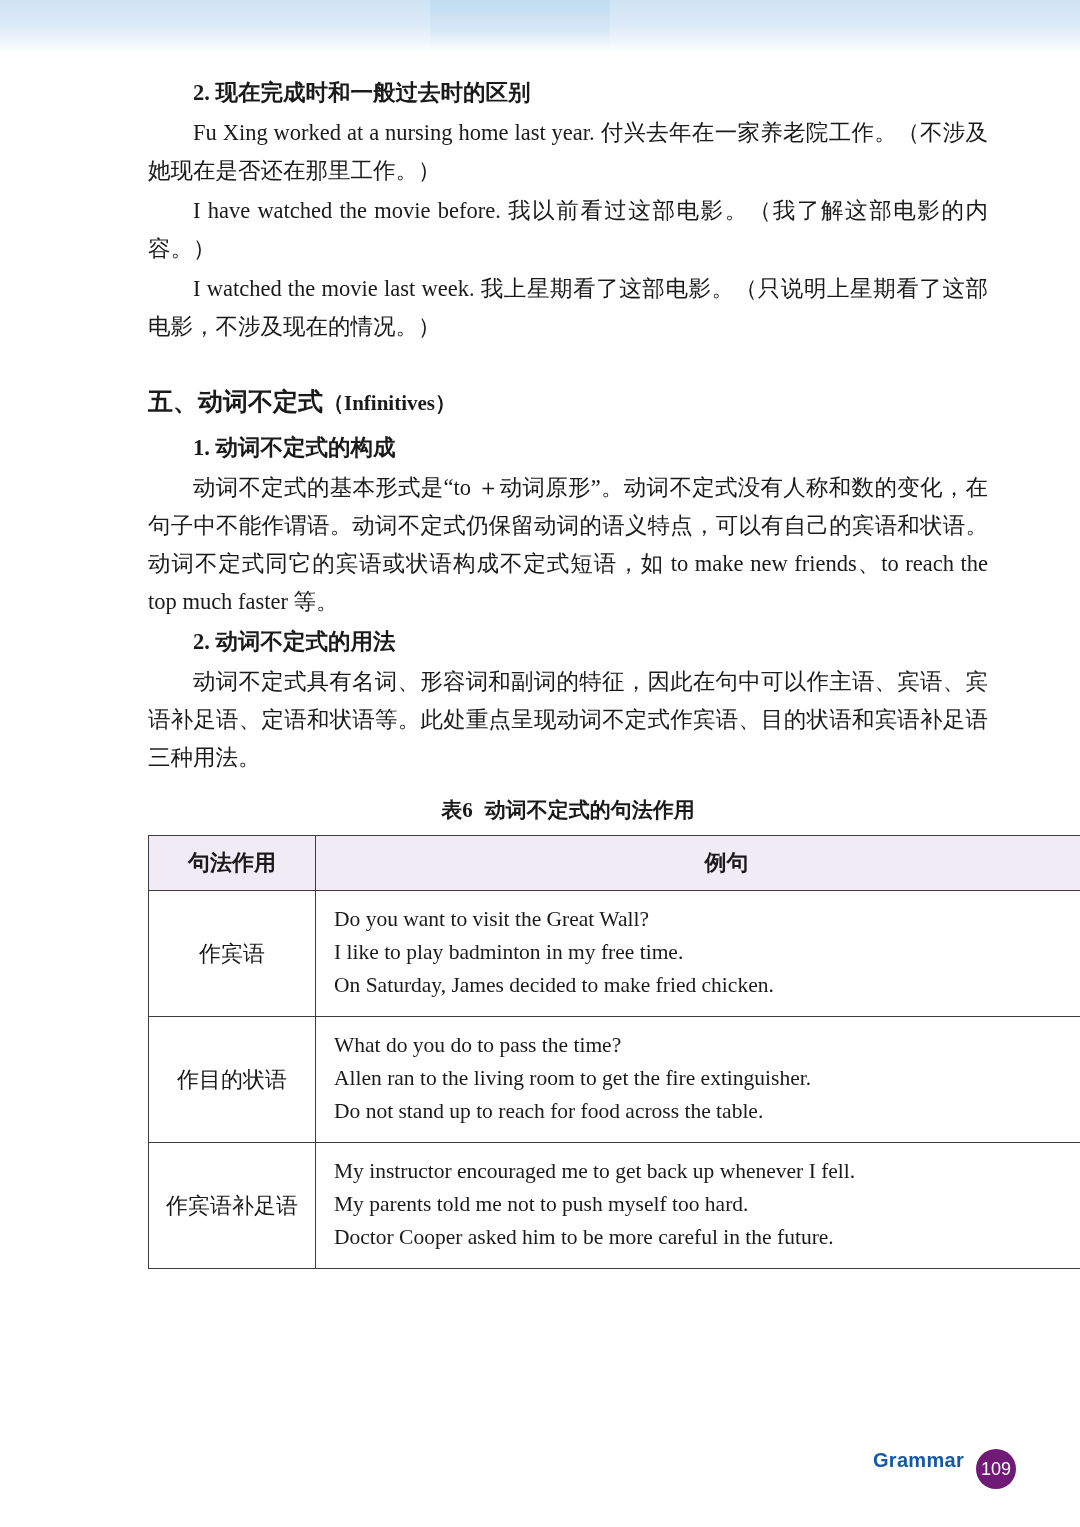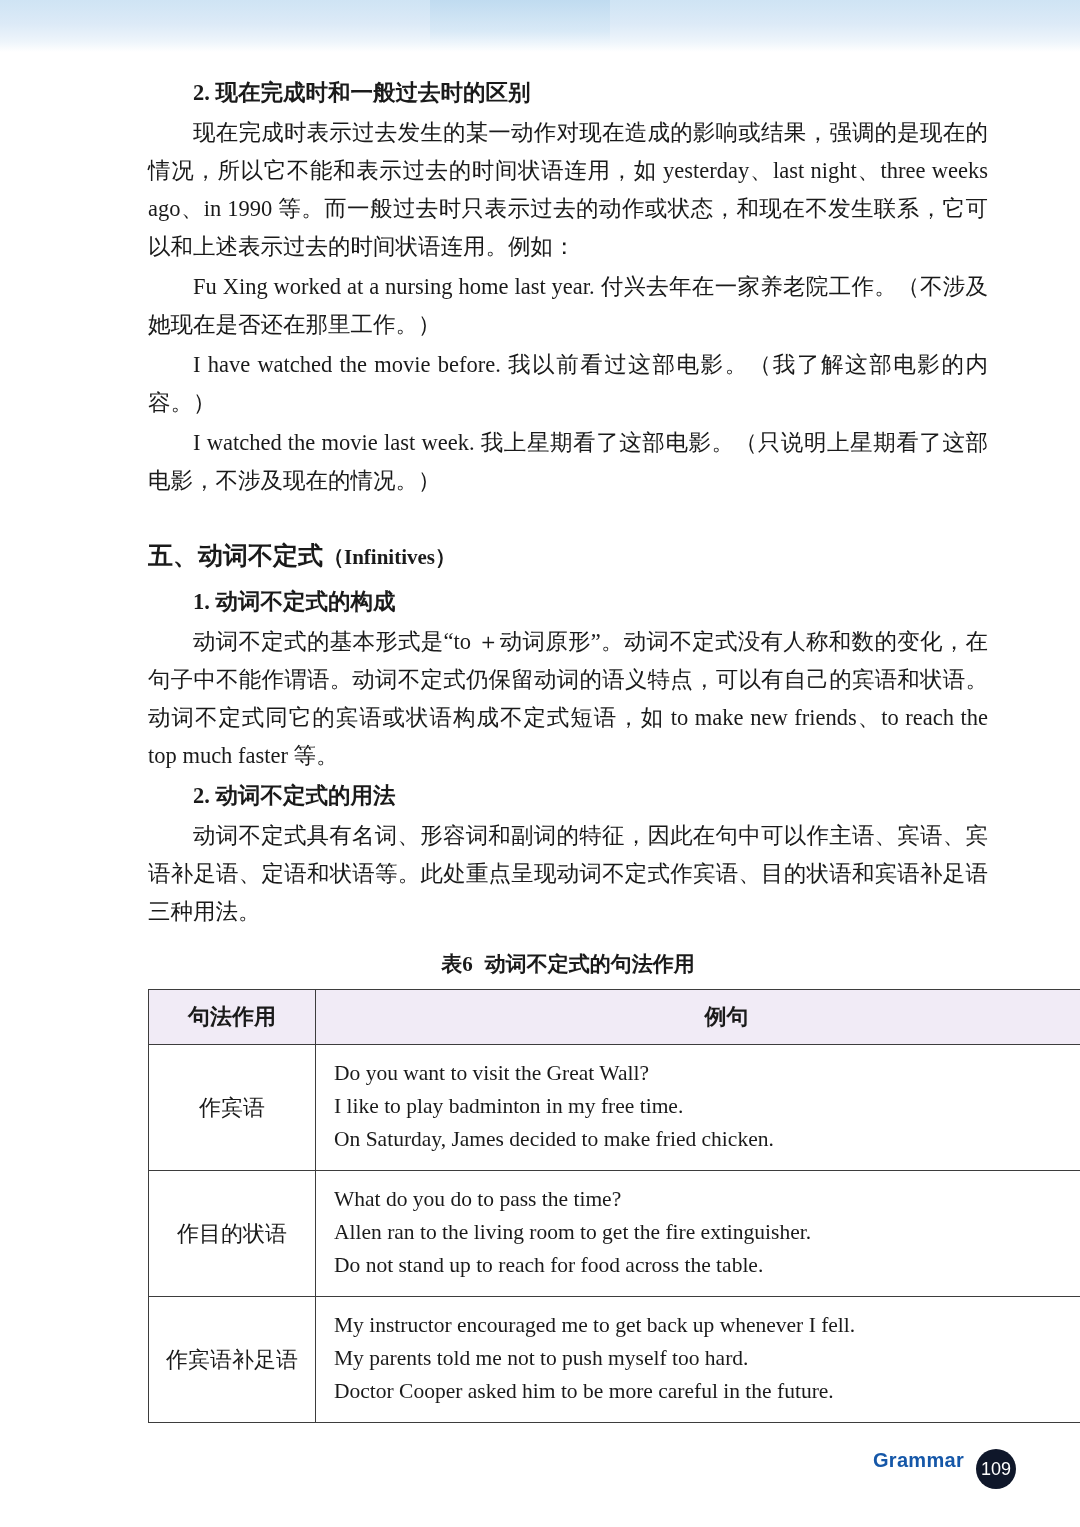--- a/index.html
+++ b/index.html
@@ -115,21 +115,21 @@
   .footer .label {
     color: #1557a8;
     font-family: "Liberation Sans", sans-serif;
     font-weight: bold;
     font-size: 20px;
     letter-spacing: .3px;
   }
   .footer .pill {
     width: 40px; height: 40px;
     border-radius: 50%;
-    background: #0f172a;
+    background: #701a75;
     color: #fff;
     display: flex;
     align-items: center;
     justify-content: center;
     font-family: "Liberation Sans", sans-serif;
     font-size: 18px;
   }
   .en { font-family: "Liberation Serif", serif; }
 </style>
 </head>
@@ -138,21 +138,20 @@
 <div class="page">
 
   <div class="top-band">
     <div class="tint-a"></div>
   </div>
 
   <div class="content">
 
     <div class="h-num">2. 现在完成时和一般过去时的区别</div>
 
-    <p class="indent">现在完成时表示过去发生的某一动作对现在造成的影响或结果，强调的是现在的情况，所以它不能和表示过去的时间状语连用，如 yesterday、last night、three weeks ago、in 1990 等。而一般过去时只表示过去的动作或状态，和现在不发生联系，它可以和上述表示过去的时间状语连用。例如：</p>
     <p class="indent">Fu Xing worked at a nursing home last year. 付兴去年在一家养老院工作。（不涉及她现在是否还在那里工作。）</p>
     <p class="indent">I have watched the movie before. 我以前看过这部电影。（我了解这部电影的内容。）</p>
     <p class="indent">I watched the movie last week. 我上星期看了这部电影。（只说明上星期看了这部电影，不涉及现在的情况。）</p>
 
     <div class="h-section">
       <span>五、动词不定式</span><span class="en">（Infinitives）</span>
     </div>
 
     <div class="h-num">1. 动词不定式的构成</div>
     <p class="indent">动词不定式的基本形式是“to ＋动词原形”。动词不定式没有人称和数的变化，在句子中不能作谓语。动词不定式仍保留动词的语义特点，可以有自己的宾语和状语。动词不定式同它的宾语或状语构成不定式短语，如 to make new friends、to reach the top much faster 等。</p>

